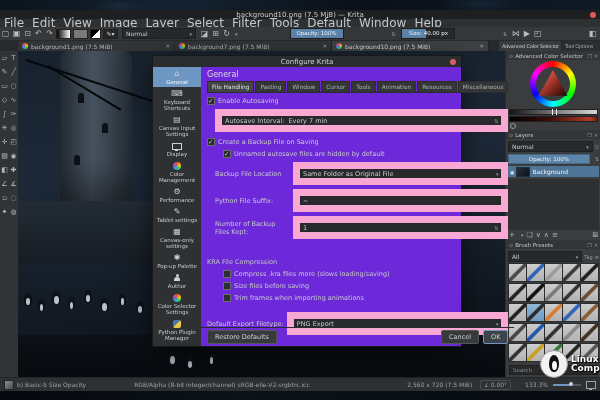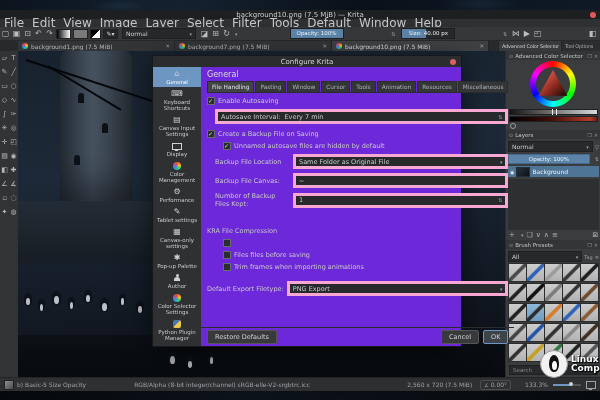--- a/index.html
+++ b/index.html
@@ -88,21 +88,21 @@
   .icon-person::after{content:"";position:absolute;left:1px;top:3.5px;width:6px;height:4px;border-radius:3px 3px 0 0;background:#cfd1d3;}
   .icon-python{width:8px;height:8px;border-radius:2px;background:linear-gradient(135deg,#4b77a9 50%,#e9c84b 50%);}
   .dlg-main{flex:1;position:relative;padding:0 6px;font-size:6.5px;}
   .dlg-h{font-size:8px;color:#dcdee0;margin:3px 0 2px 0;}
   .dtabs{display:flex;gap:1px;border-bottom:1px solid #2a2c2e;}
   .dtab{font-size:5.8px;padding:2px 4px;background:#333537;border:1px solid #2a2c2e;border-bottom:none;color:#b0b2b4;white-space:nowrap;}
   .dtab.act{background:#414345;color:#e2e4e6;}
   .crow{display:flex;align-items:center;margin-top:4px;gap:3px;}
   .cb{width:6px;height:6px;border:1px solid #6a6d70;background:#2b2d2f;position:relative;flex:0 0 auto;}
   .cb.on::after{content:"✓";position:absolute;left:0px;top:-1.5px;font-size:6px;color:#d5d7d9;}
-  .fld{background:#27292b;border:3px solid #f9a8d4;height:9px;display:flex;align-items:center;padding:0 3px;color:#c9cbcd;}
+  .fld{background:#27292b;border:7px solid #f9a8d4;height:9px;display:flex;align-items:center;padding:0 3px;color:#c9cbcd;}
   .lab{flex:0 0 auto;}
   .sect{margin-top:19px;color:#c0c2c4;}
   .ind{margin-left:8px;}
   .ind2{margin-left:16px;}
   .dlg-foot{position:absolute;left:0;right:0;bottom:0;height:18px;border-top:1px solid #2a2c2e;display:flex;align-items:center;padding:0 6px;gap:4px;}
   .btn{font-size:6.5px;padding:2px 7px;background:#37393b;border:1px solid #535557;border-radius:2px;color:#cfd1d3;}
   .btn.ok{border-color:#6d97c2;background:#3c4349;}
   
   .statusbar{left:0;top:377px;width:600px;height:13px;background:#2e3032;border-top:1px solid #232527;display:flex;align-items:center;font-size:6px;color:#9fa2a5;}
   .sb-ic{width:8px;height:8px;background:linear-gradient(135deg,#8a8d90,#4a4d50);margin:0 3px 0 4px;border:1px solid #202224;}
@@ -443,41 +443,42 @@
           <span>Unnamed autosave files are hidden by default</span>
         </div>
         <div class="crow ind">
           <span class="lab" style="width:75px;">Backup File Location</span>
           <span class="fld" style="flex:1;">
             <span>Same Folder as Original File</span>
             <span class="caret">▾</span>
           </span>
         </div>
         <div class="crow ind">
-          <span class="lab" style="width:75px;">Backup File Canvas:</span>
+          <span class="lab" style="width:75px;">Python File Suffix:</span>
           <span class="fld" style="flex:1;">
             <span>~</span>
           </span>
         </div>
         <div class="crow ind">
           <span class="lab" style="width:75px;">Number of Backup Files Kept:</span>
           <span class="fld" style="flex:1;">
             <span>1</span>
             <span class="caret">⇅</span>
           </span>
         </div>
 
         <div class="sect">KRA File Compression</div>
         <div id="krarows">
             <div class="crow ind2">
               <span class="cb"></span>
+              <span>Compress .kra files more (slows loading/saving)</span>
             </div>
             <div class="crow ind2">
               <span class="cb"></span>
-              <span>Files files before saving</span>
+              <span>Size files before saving</span>
             </div>
             <div class="crow ind2">
               <span class="cb"></span>
               <span>Trim frames when importing animations</span>
             </div>
           </div>
 
         <div class="crow" style="margin-top:10px;">
           <span class="lab">Default Export Filetype:</span>
           <span class="fld" style="flex:1;">

